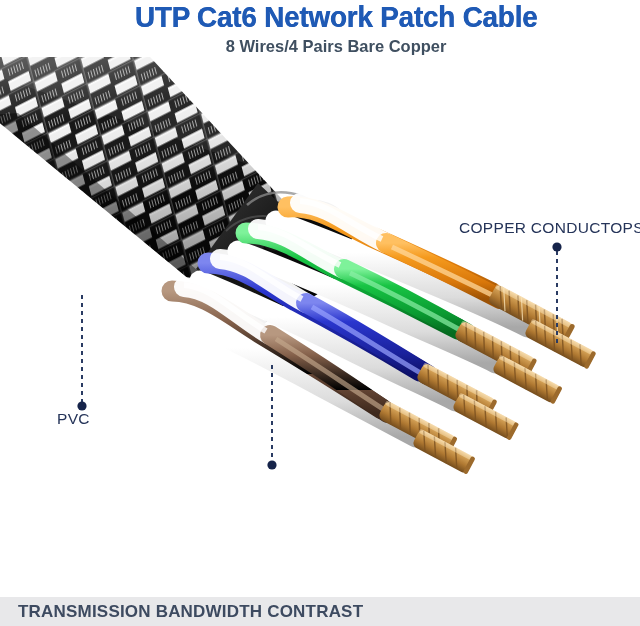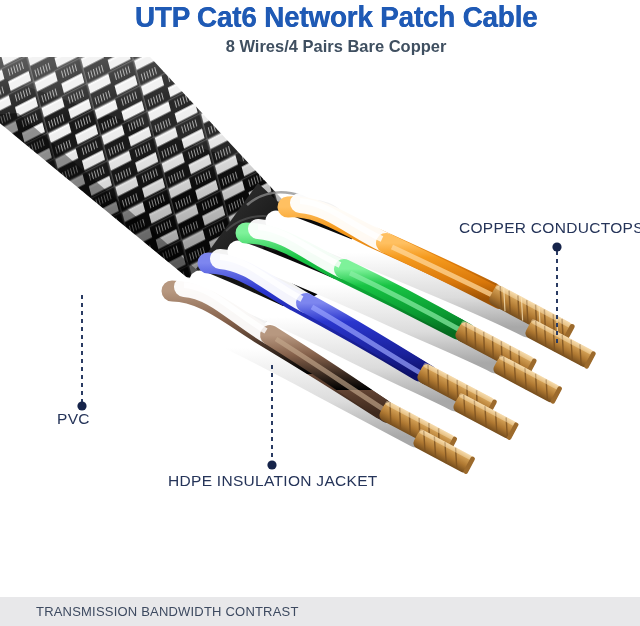--- a/index.html
+++ b/index.html
@@ -55,23 +55,23 @@
   #label-copper{left:459px;top:219px;}
   #label-pvc{left:57px;top:410px;}
   #label-hdpe{left:168px;top:472px;}
 
   
   #banner{
     position:absolute;left:0;top:597px;width:640px;height:29px;
     background:#e8e8ea;
   }
   #banner-text{
-    position:absolute;left:36px;top:4px;
-    font-size:13px;line-height:21px;
-    font-weight:normal;
+    position:absolute;left:18px;top:4px;
+    font-size:17px;line-height:21px;
+    font-weight:bold;
     color:#3d4a60;
     letter-spacing:0.2px;
     white-space:nowrap;
     font-family:"Liberation Sans",sans-serif;
   }
 </style>
 </head>
 <body>
 
 <div id="stage">
@@ -351,19 +351,18 @@
         <circle cx="272" cy="410" r="4.6"></circle>
         <circle cx="557" cy="192" r="4.6"></circle>
       </g>
     </svg>
   </div>
 
   <div class="callout" id="label-copper">COPPER CONDUCTOPS</div>
 
   <div class="callout" id="label-pvc">PVC</div>
 
-  <div class="callout" id="label-hdpe">HDPE INSULATION JACKET</div>
 
   <div id="banner">
     <div id="banner-text">TRANSMISSION BANDWIDTH CONTRAST</div>
   </div>
 
 </div>
 
 </body></html>

